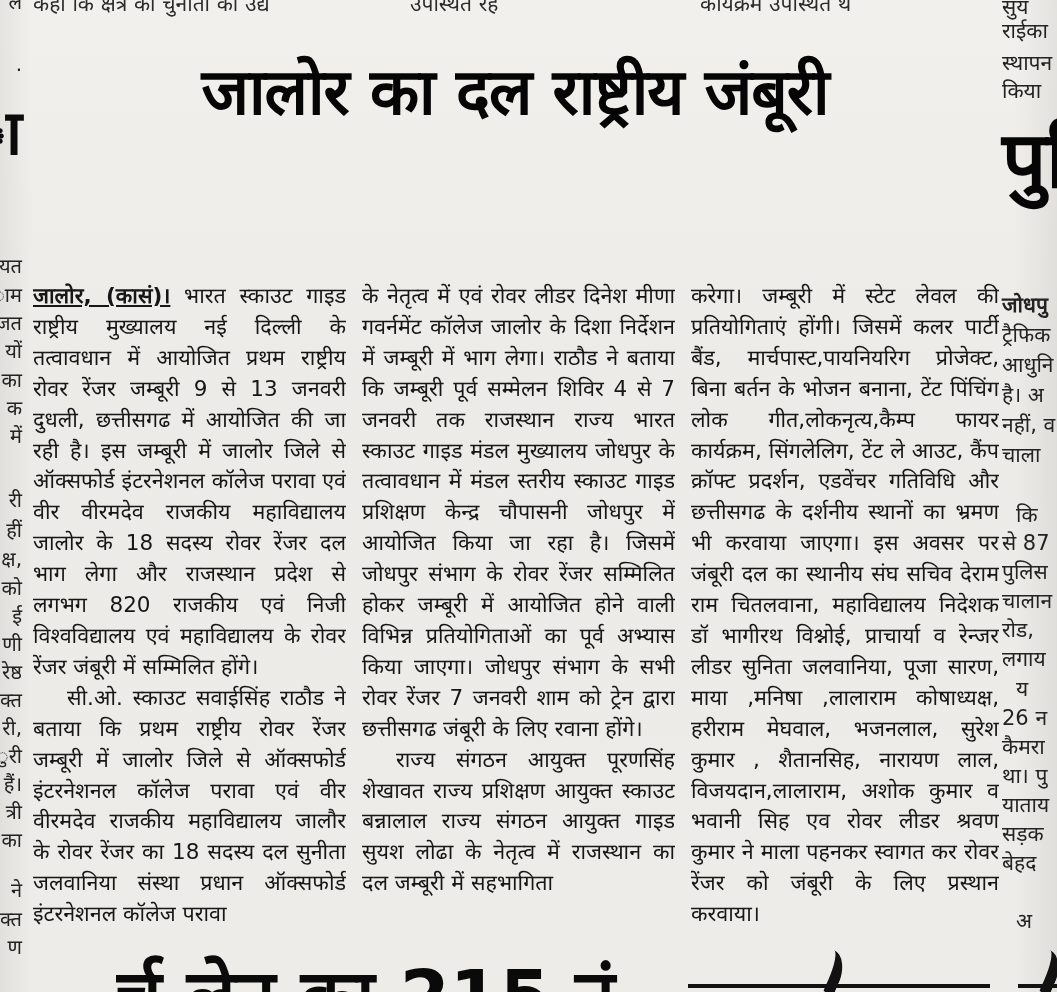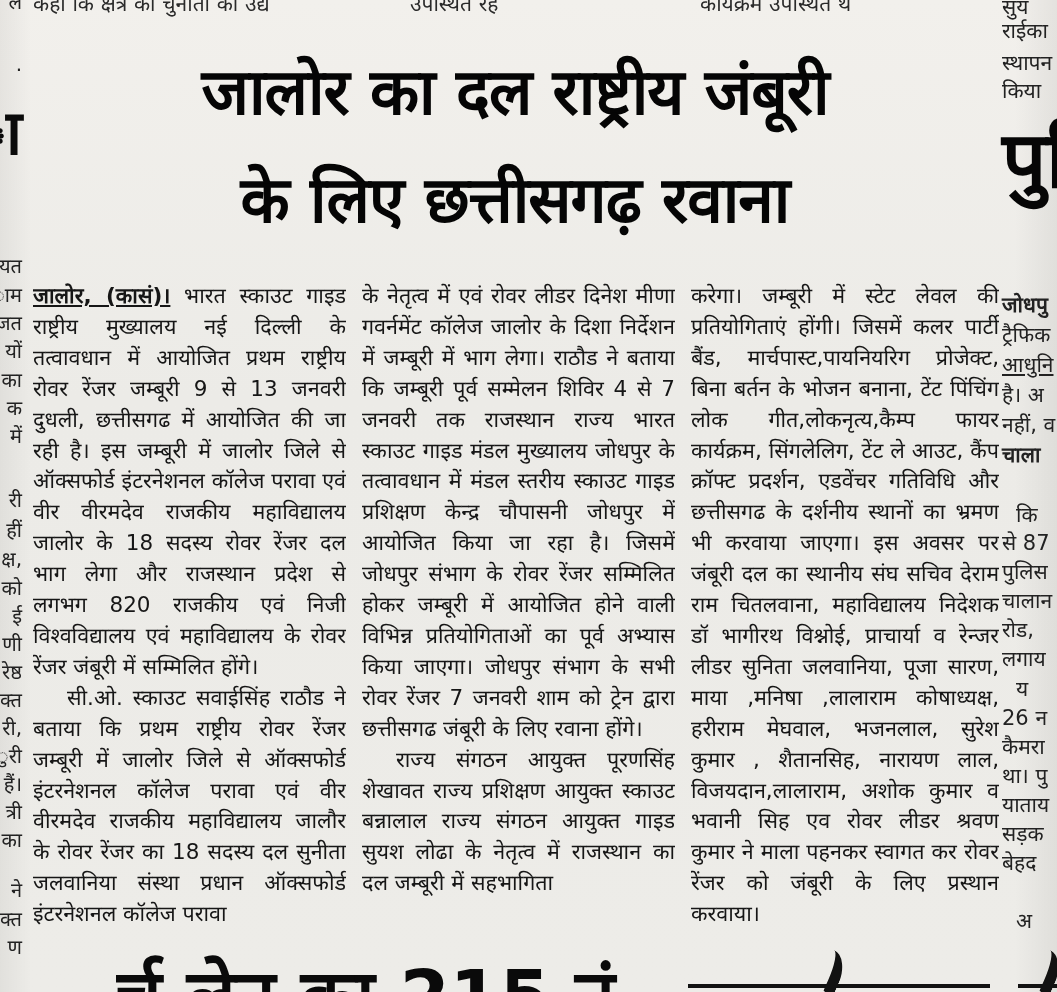--- a/index.html
+++ b/index.html
@@ -97,21 +97,20 @@
     <div class="frag" style="top:770px;">हैं।</div>
     <div class="frag" style="top:798px;">त्री</div>
     <div class="frag" style="top:826px;">का</div>
     <div class="frag" style="top:876px;">ने</div>
     <div class="frag" style="top:905px;">क्त</div>
     <div class="frag" style="top:933px;">ण</div>
   </div>
 
   <div class="headline">
     <div class="hl-line">जालोर का दल राष्ट्रीय जंबूरी</div>
-    <div class="hl-line">के लिए छत्तीसगढ़ रवाना</div>
   </div>
 
   <div class="col col-1">
     <p><span class="dateline">जालोर, (कासं)।</span><span> भारत स्काउट गाइड राष्ट्रीय मुख्यालय नई दिल्ली के तत्वावधान में आयोजित प्रथम राष्ट्रीय रोवर रेंजर जम्बूरी 9 से 13 जनवरी दुधली, छत्तीसगढ में आयोजित की जा रही है। इस जम्बूरी में जालोर जिले से ऑक्सफोर्ड इंटरनेशनल कॉलेज परावा एवं वीर वीरमदेव राजकीय महाविद्यालय जालोर के 18 सदस्य रोवर रेंजर दल भाग लेगा और राजस्थान प्रदेश से लगभग 820 राजकीय एवं निजी विश्वविद्यालय एवं महाविद्यालय के रोवर रेंजर जंबूरी में सम्मिलित होंगे।</span></p>
     <p class="indent">सी.ओ. स्काउट सवाईसिंह राठौड ने बताया कि प्रथम राष्ट्रीय रोवर रेंजर जम्बूरी में जालोर जिले से ऑक्सफोर्ड इंटरनेशनल कॉलेज परावा एवं वीर वीरमदेव राजकीय महाविद्यालय जालौर के रोवर रेंजर का 18 सदस्य दल सुनीता जलवानिया संस्था प्रधान ऑक्सफोर्ड इंटरनेशनल कॉलेज परावा</p>
   </div>
 
   <div class="col col-2">
     <p>के नेतृत्व में एवं रोवर लीडर दिनेश मीणा गवर्नमेंट कॉलेज जालोर के दिशा निर्देशन में जम्बूरी में भाग लेगा। राठौड ने बताया कि जम्बूरी पूर्व सम्मेलन शिविर 4 से 7 जनवरी तक राजस्थान राज्य भारत स्काउट गाइड मंडल मुख्यालय जोधपुर के तत्वावधान में मंडल स्तरीय स्काउट गाइड प्रशिक्षण केन्द्र चौपासनी जोधपुर में आयोजित किया जा रहा है। जिसमें जोधपुर संभाग के रोवर रेंजर सम्मिलित होकर जम्बूरी में आयोजित होने वाली विभिन्न प्रतियोगिताओं का पूर्व अभ्यास किया जाएगा। जोधपुर संभाग के सभी रोवर रेंजर 7 जनवरी शाम को ट्रेन द्वारा छत्तीसगढ जंबूरी के लिए रवाना होंगे।</p>
     <p class="indent">राज्य संगठन आयुक्त पूरणसिंह शेखावत राज्य प्रशिक्षण आयुक्त स्काउट बन्नालाल राज्य संगठन आयुक्त गाइड सुयश लोढा के नेतृत्व में राजस्थान का दल जम्बूरी में सहभागिता</p>
@@ -122,24 +121,24 @@
   </div>
 
   <div class="right-rail">
     <div class="frag" style="top:-8px;">सुय</div>
     <div class="frag" style="top:16px;">राईका</div>
     <div class="frag" style="top:48px;">स्थापन</div>
     <div class="frag" style="top:76px;">किया</div>
     <div class="rail-headline">पुलि</div>
     <div class="frag bold" style="top:290px;">जोधपु</div>
     <div class="frag" style="top:320px;">ट्रैफिक</div>
-    <div class="frag" style="top:350px;text-decoration:underline;">आधुनि</div>
+    <div class="frag" style="top:350px;">आधुनि</div>
     <div class="frag" style="top:380px;">है। अ</div>
     <div class="frag" style="top:410px;">नहीं, व</div>
-    <div class="frag" style="top:440px;font-weight:bold;">चाला</div>
+    <div class="frag" style="top:440px;">चाला</div>
     <div class="frag ind" style="top:500px;">कि</div>
     <div class="frag" style="top:528px;">से 87</div>
     <div class="frag" style="top:557px;">पुलिस</div>
     <div class="frag" style="top:586px;">चालान</div>
     <div class="frag" style="top:615px;">रोड,</div>
     <div class="frag" style="top:644px;">लगाय</div>
     <div class="frag ind" style="top:674px;">य</div>
     <div class="frag" style="top:703px;">26 न</div>
     <div class="frag" style="top:732px;">कैमरा</div>
     <div class="frag" style="top:761px;text-align:right;">था। पु</div>

